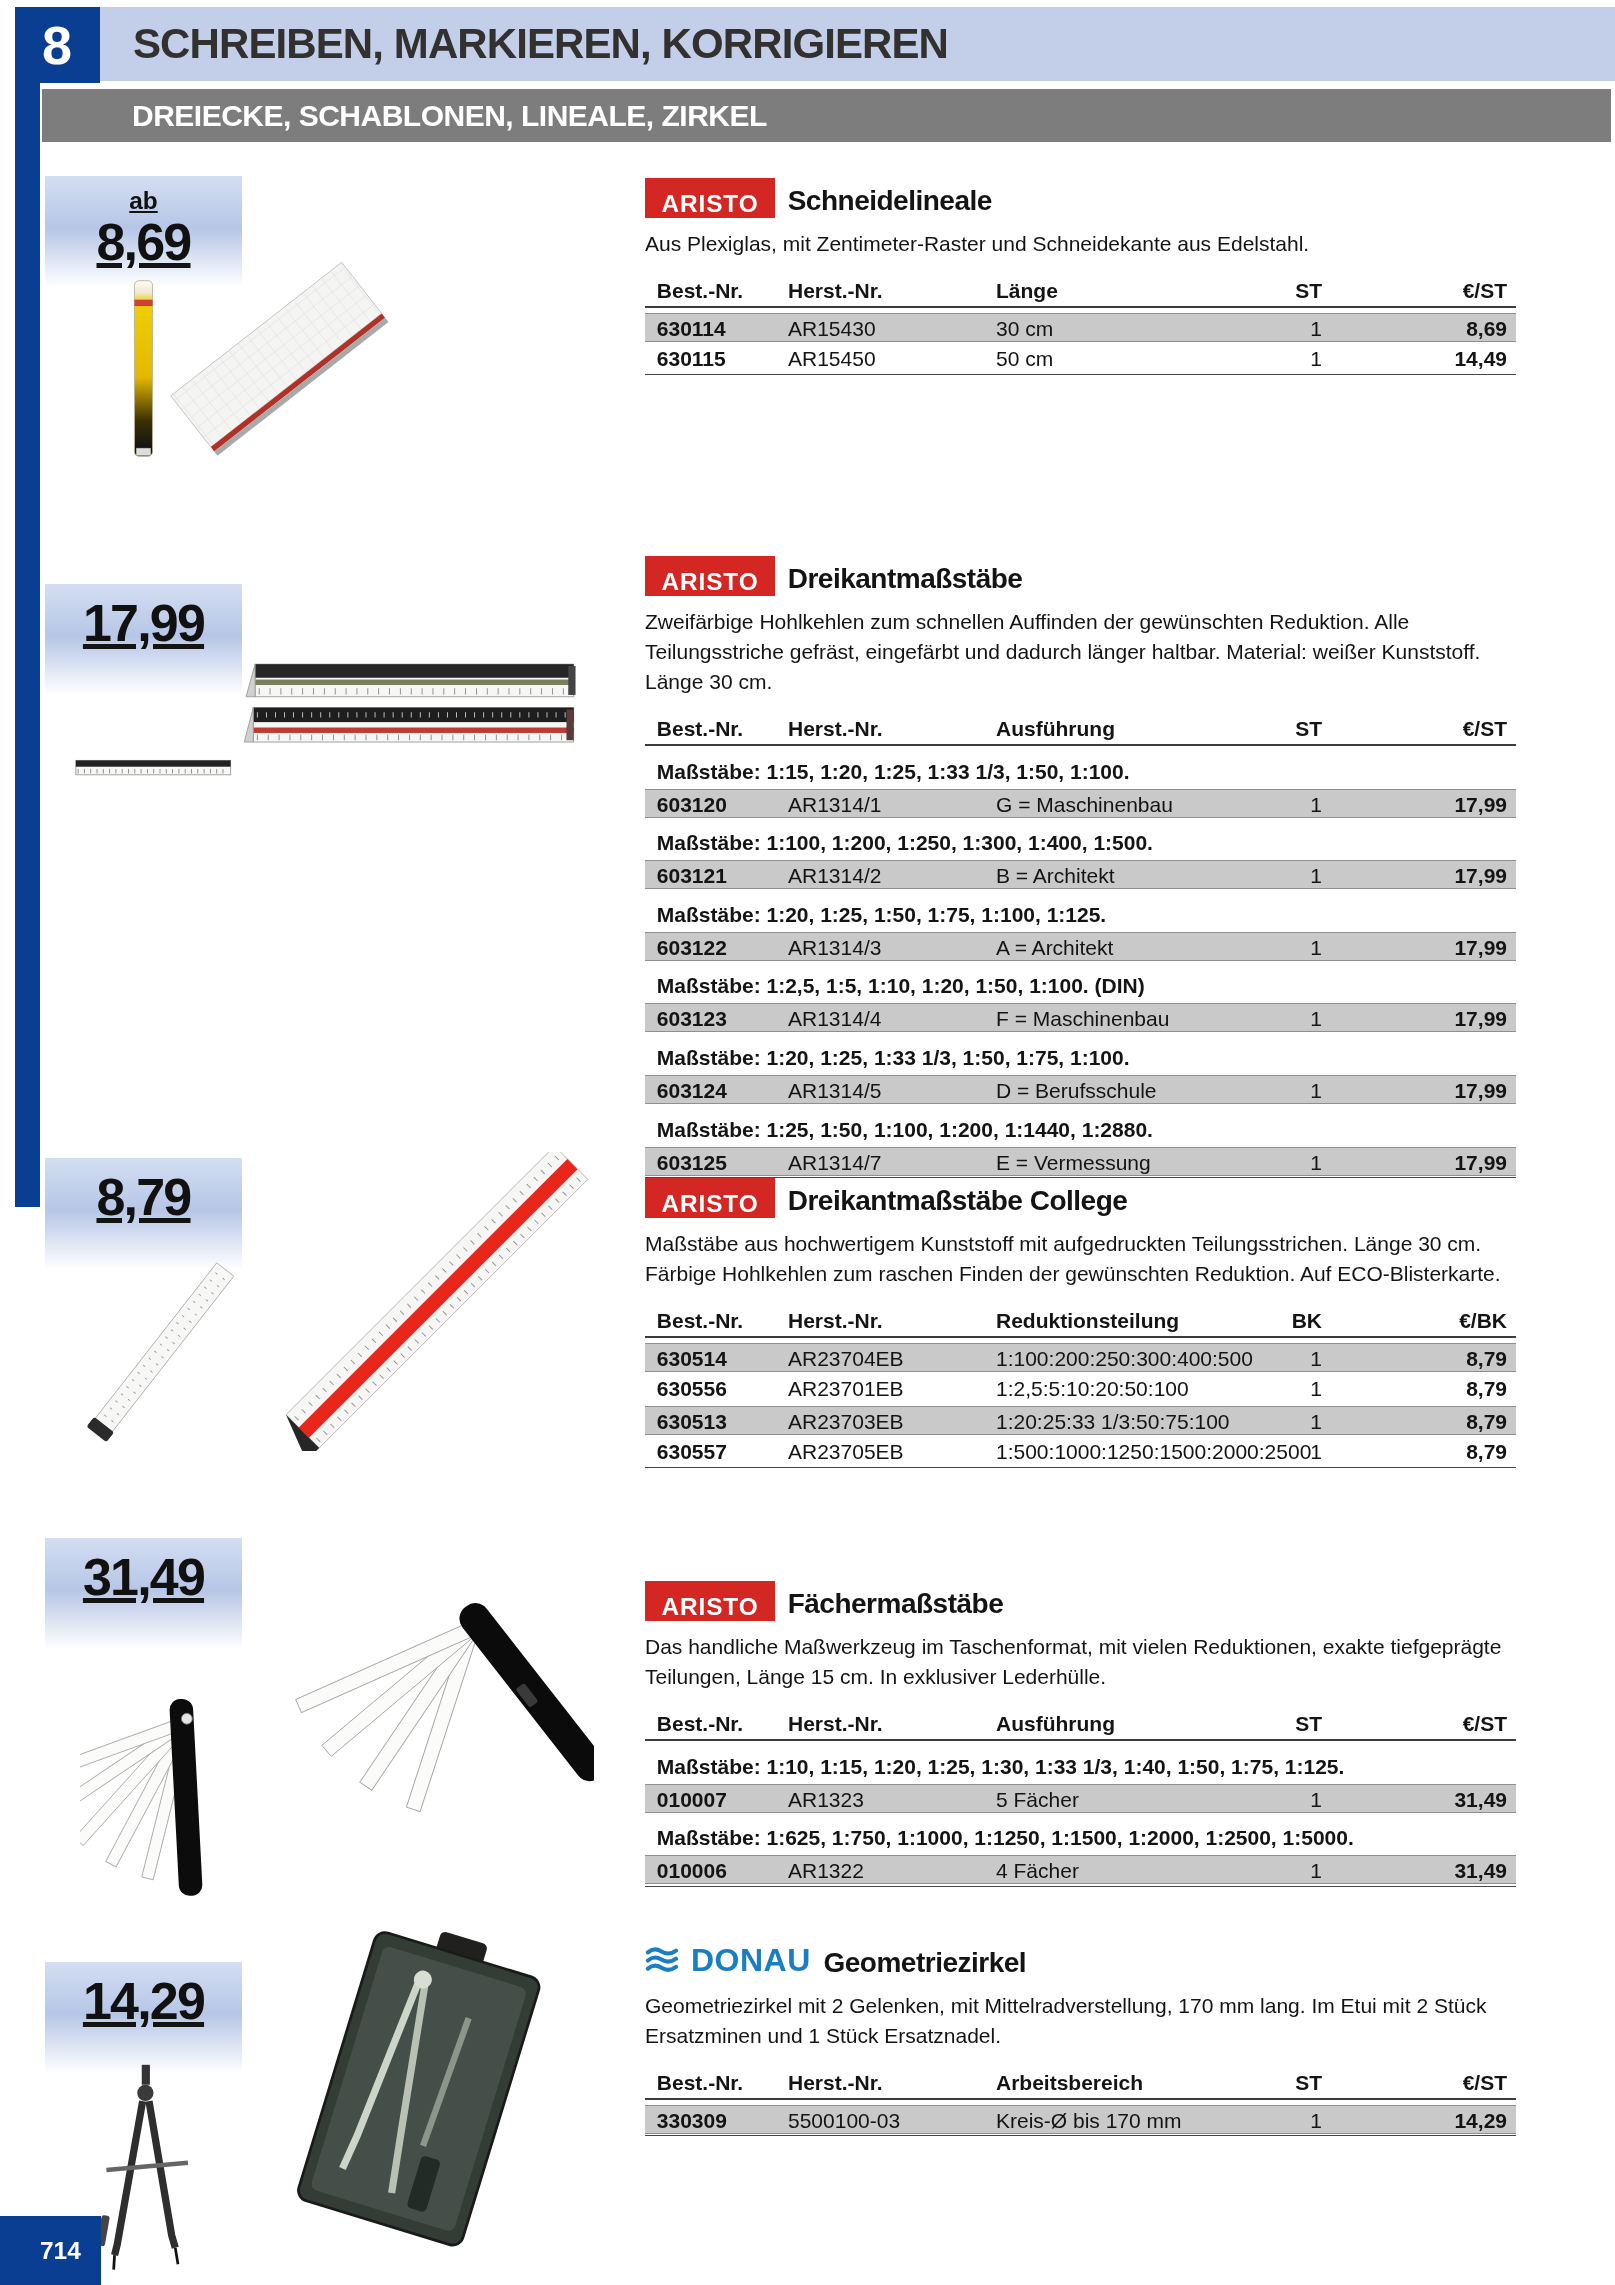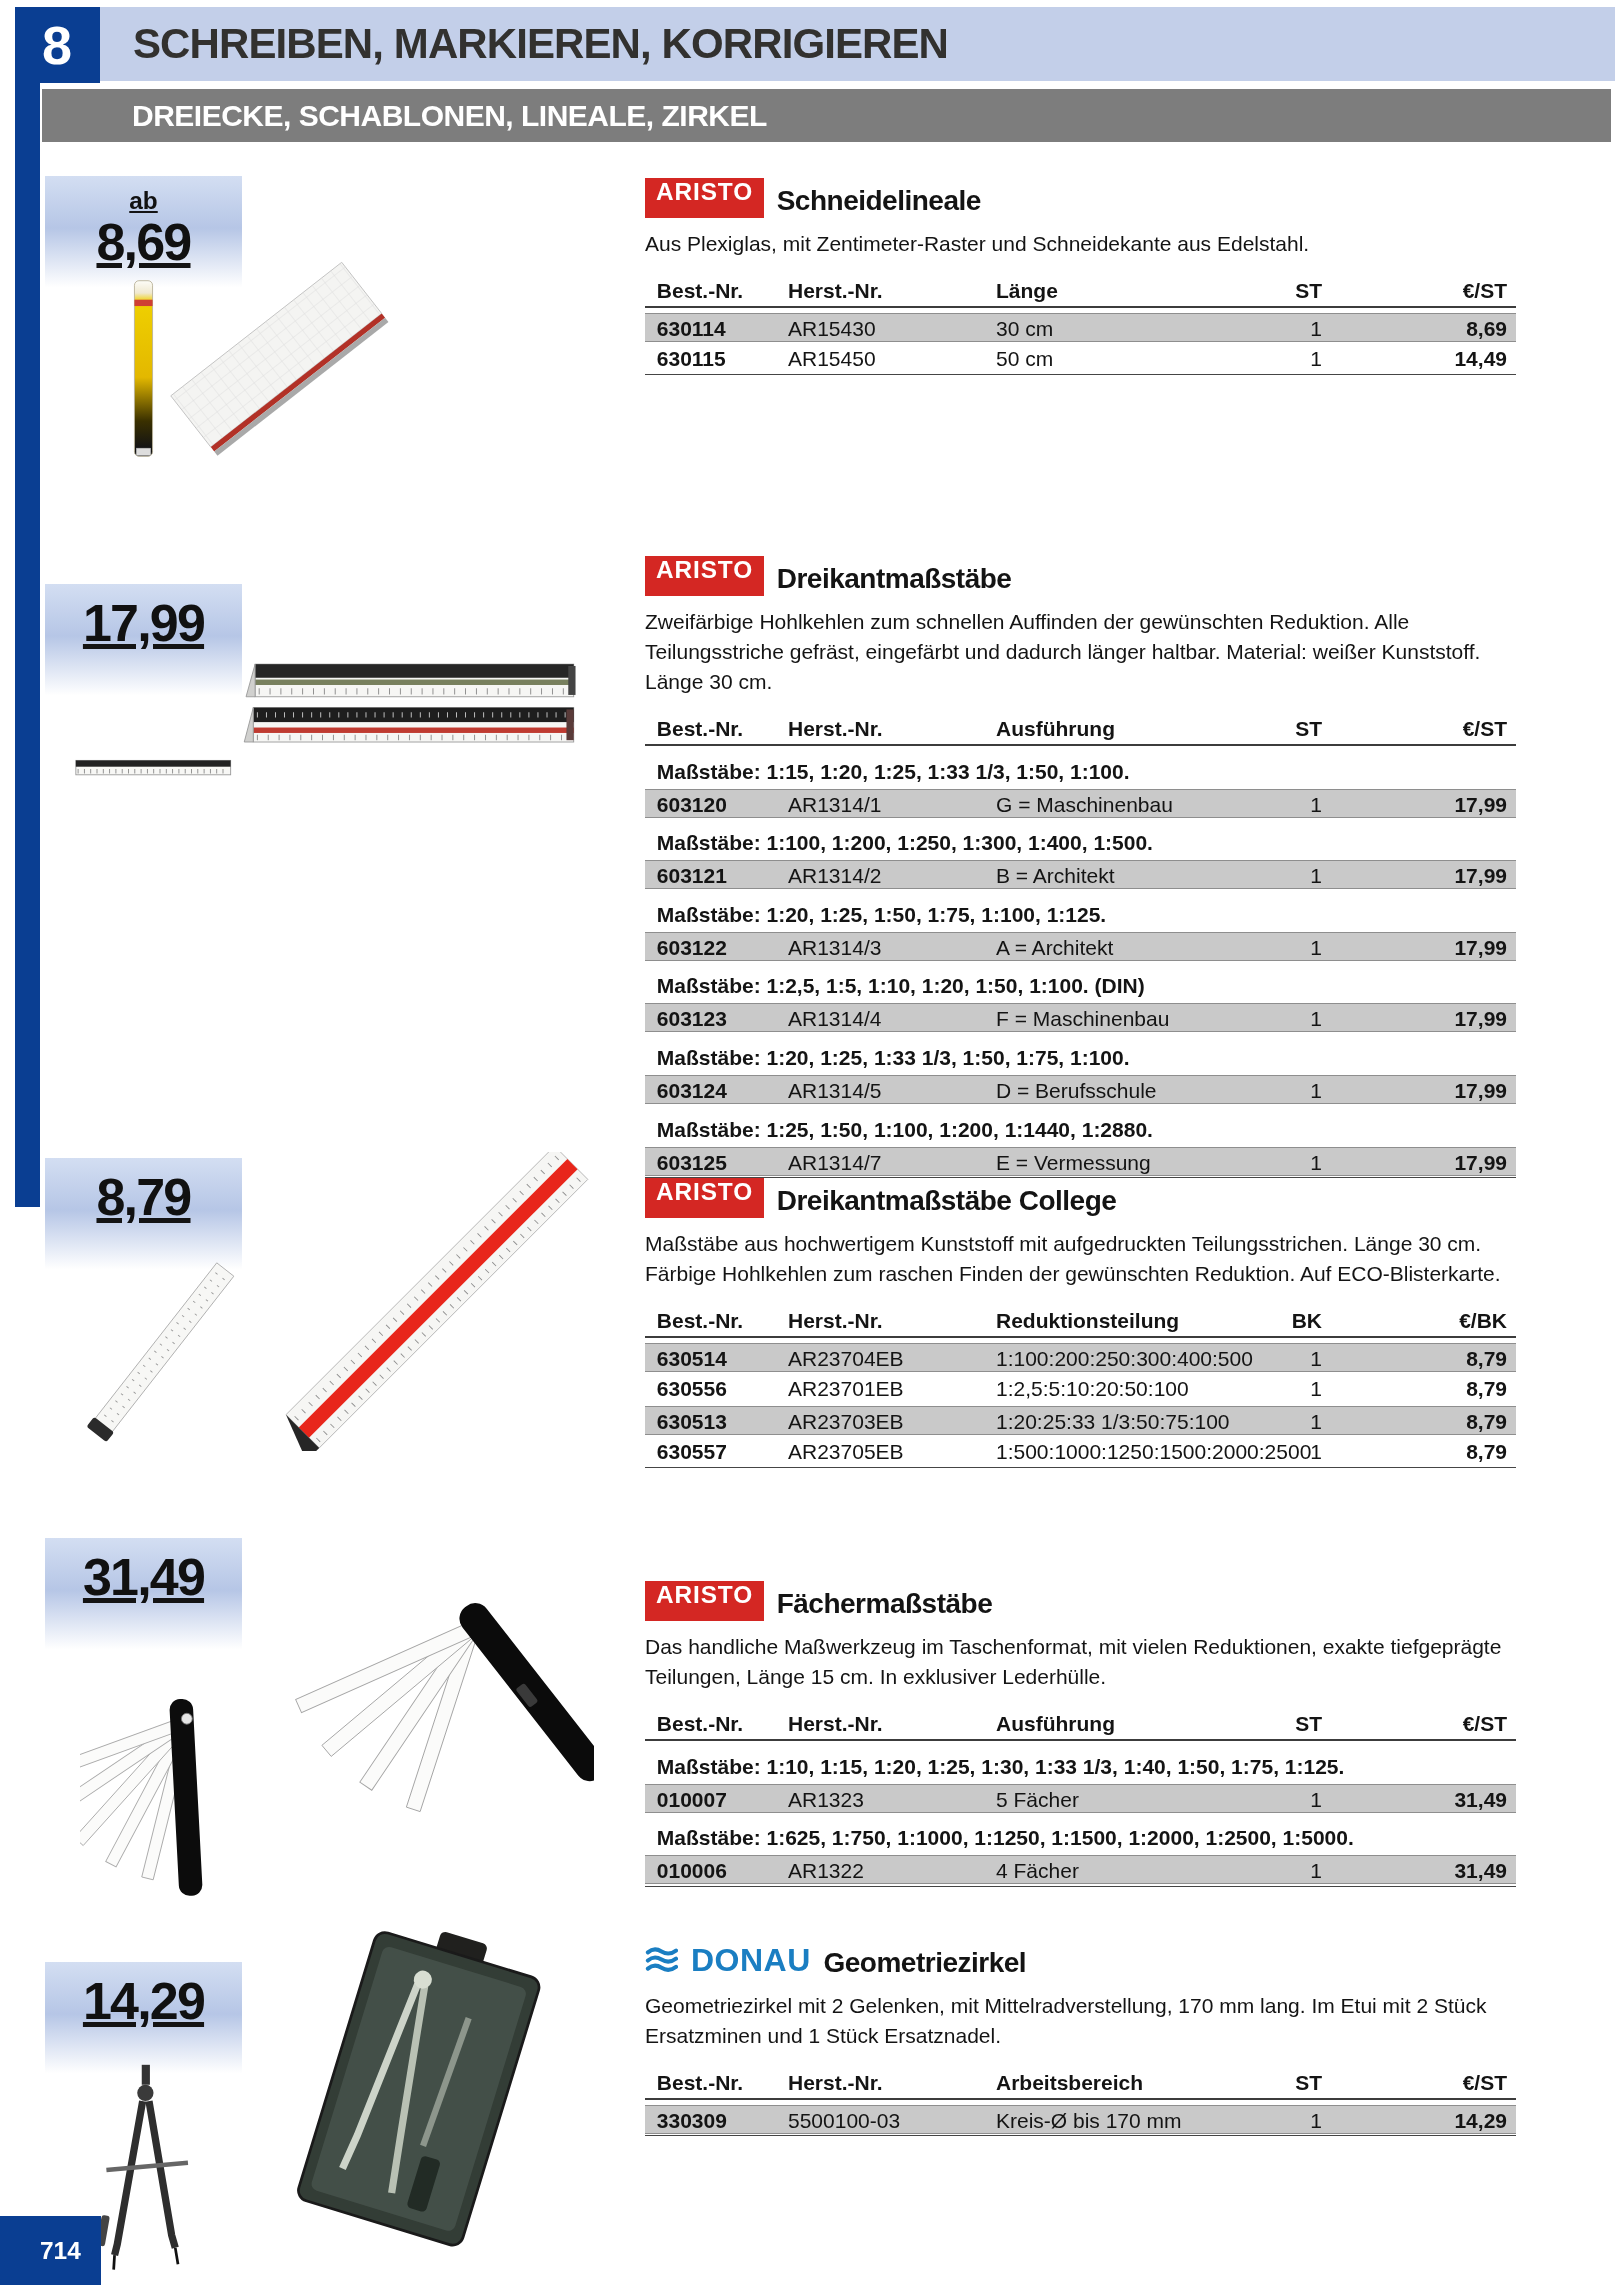--- a/index.html
+++ b/index.html
@@ -27,21 +27,21 @@
 
   .pricebox{position:absolute;left:45px;width:197px;min-height:105px;padding-top:11px;
             background:linear-gradient(180deg,#d3def2 0%,#b6c6e6 45%,#ffffff 96%);
             display:flex;flex-direction:column;align-items:center;text-decoration:underline;}
   .pb-s1{top:0}.pb-s2{top:30px}.pb-s3{top:-18px}.pb-s4{top:-41px}.pb-s5{top:23.5px}
   .pricebox .ab{font-size:24.4px;font-weight:bold;color:#111;line-height:27px;}
   .pricebox .price{font-size:52px;font-weight:bold;color:#111;letter-spacing:-1.8px;line-height:56px;}
 
   .content{position:absolute;left:645px;top:0;width:871px;}
   .brandrow{display:flex;align-items:flex-end;gap:12.7px;height:42px;}
-  .aristo{background:#d42723;color:#fff;width:119px;height:40px;display:flex;align-items:flex-start;
+  .aristo{background:#d42723;color:#fff;width:130px;height:40px;display:flex;align-items:flex-end;
           justify-content:center;font-weight:bold;font-size:24.4px;letter-spacing:0.9px;}
   .donau{display:flex;align-items:center;gap:13px;height:40px;}
   .donau-text{color:#1a7ec2;font-weight:bold;font-size:32px;letter-spacing:0.5px;line-height:1;}
   .ptitle{font-size:28px;font-weight:bold;letter-spacing:-0.5px;line-height:1;padding-bottom:2.7px;}
   .desc{margin:11px 0 0 0;font-size:21px;line-height:30px;color:#141414;max-width:871px;}
 
   
   .ptable{margin-top:14.5px;border-bottom:1.8px solid #454545;}
   .trow{display:flex;align-items:center;height:27px;margin-bottom:3.6px;font-size:21px;}
   .trow:last-child{margin-bottom:1.8px;}

